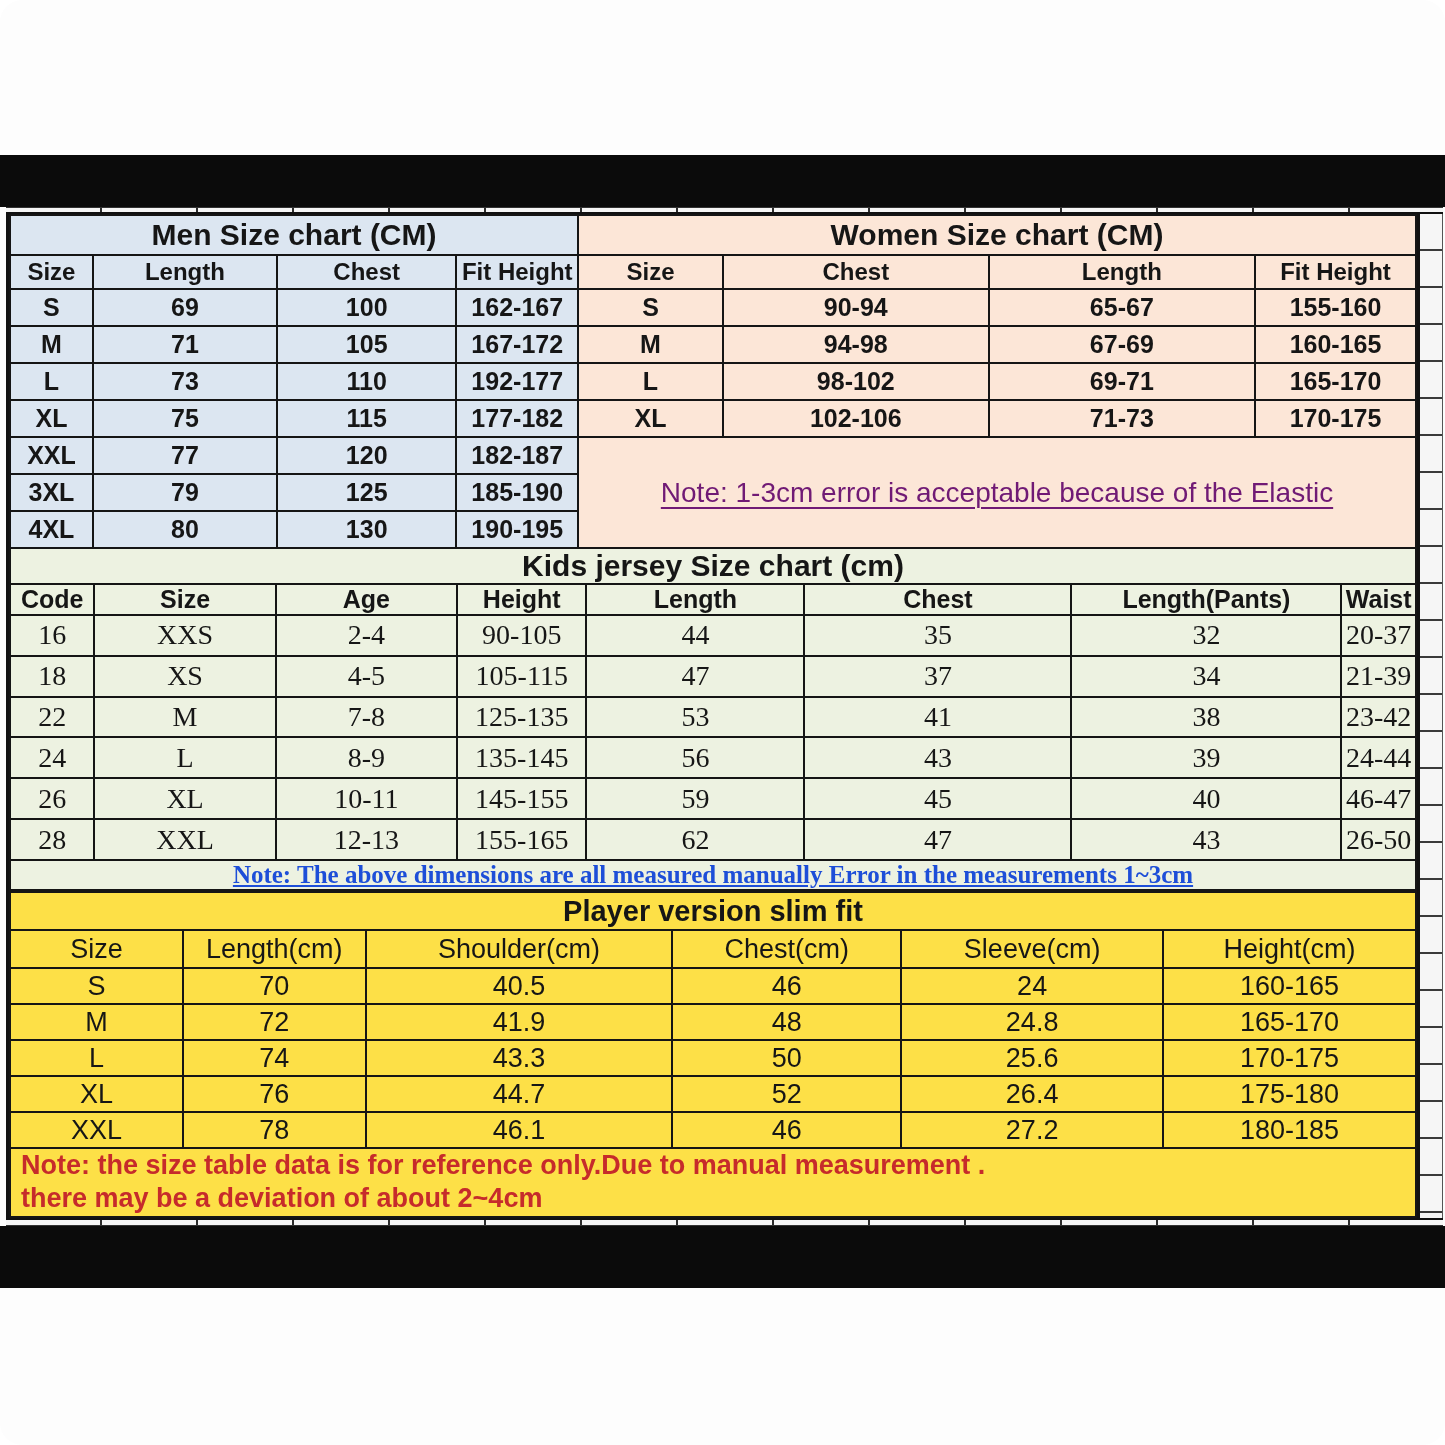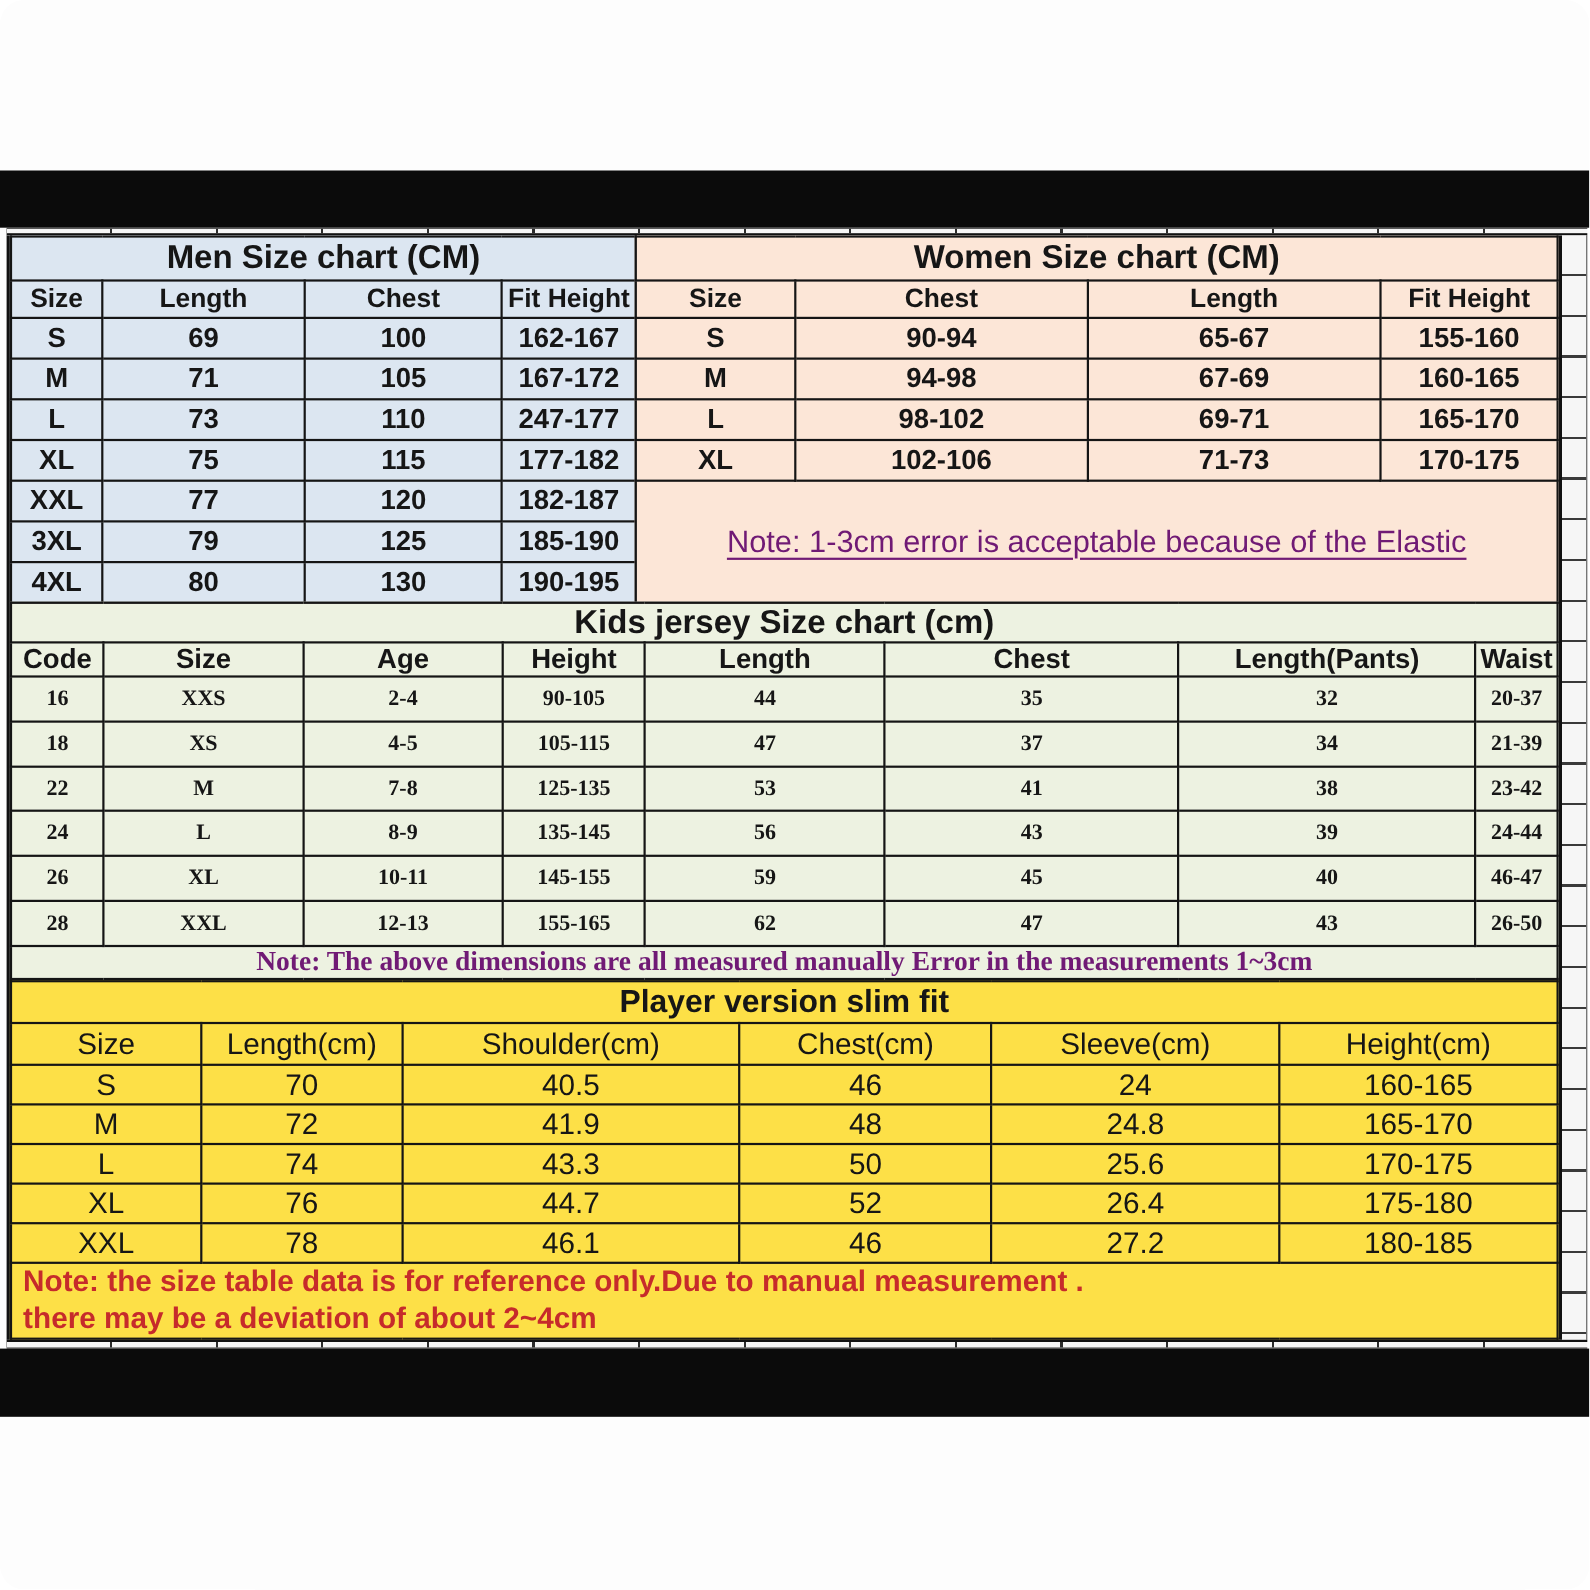--- a/index.html
+++ b/index.html
@@ -42,23 +42,23 @@
   .women .note-row { height:111px; }
   .women-note { font-weight:normal; font-size:28px; color:#701a75;
     text-decoration:underline; text-decoration-thickness:2px; text-underline-offset:5px; }
 
   .kids { width:100%; height:346px; background:#edf2e1; }
   .kids .title-row { height:34px; }
   .kids .title-row td { font-size:30px; }
   .kids .cols { height:31px; }
   .kids .cols td { font-weight:bold; font-size:25px; }
   .kids tbody tr { height:36px; }
-  .kids tbody td { font-family:"Liberation Serif", serif; font-weight:bold; font-size:20px; }
+  .kids tbody td { font-family:"Liberation Serif", serif; font-weight:normal; font-size:28px; }
   .kids .note-row { height:29px; }
-  .kids-note { font-family:"Liberation Serif", serif; font-weight:bold; font-size:25px; color:#701a75; }
+  .kids-note { font-family:"Liberation Serif", serif; font-weight:bold; font-size:25px; color:#1d4ed8;text-decoration:underline; }
 
   .player { width:100%; height:325px; background:#fde047; }
   .player .title-row { height:38px; }
   .player .title-row td { font-size:29px; }
   .player .cols { height:38px; }
   .player .cols td { font-size:27px; font-weight:normal; }
   .player tbody tr { height:36px; }
   .player tbody td { font-size:27px; font-weight:normal; }
   .player .note-row { height:69px; }
   .player-note { text-align:left; padding-left:10px; color:#c62b2b; font-weight:bold;
@@ -107,21 +107,21 @@
                 <tr>
                   <td>M</td>
                   <td>71</td>
                   <td>105</td>
                   <td>167-172</td>
                 </tr>
                 <tr>
                   <td>L</td>
                   <td>73</td>
                   <td>110</td>
-                  <td>247-177</td>
+                  <td>192-177</td>
                 </tr>
                 <tr>
                   <td>XL</td>
                   <td>75</td>
                   <td>115</td>
                   <td>177-182</td>
                 </tr>
                 <tr>
                   <td>XXL</td>
                   <td>77</td>

